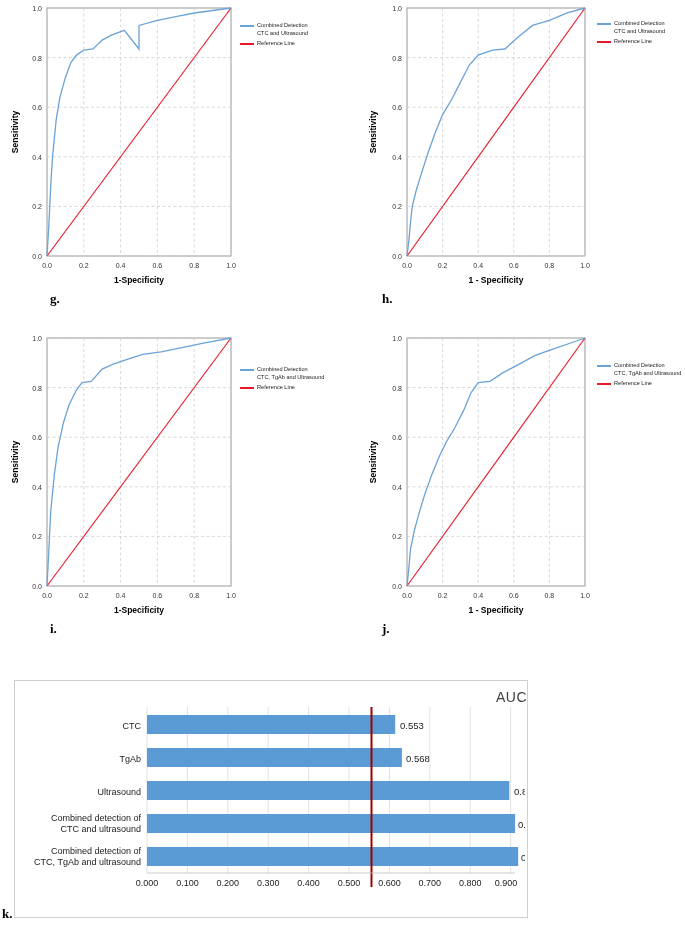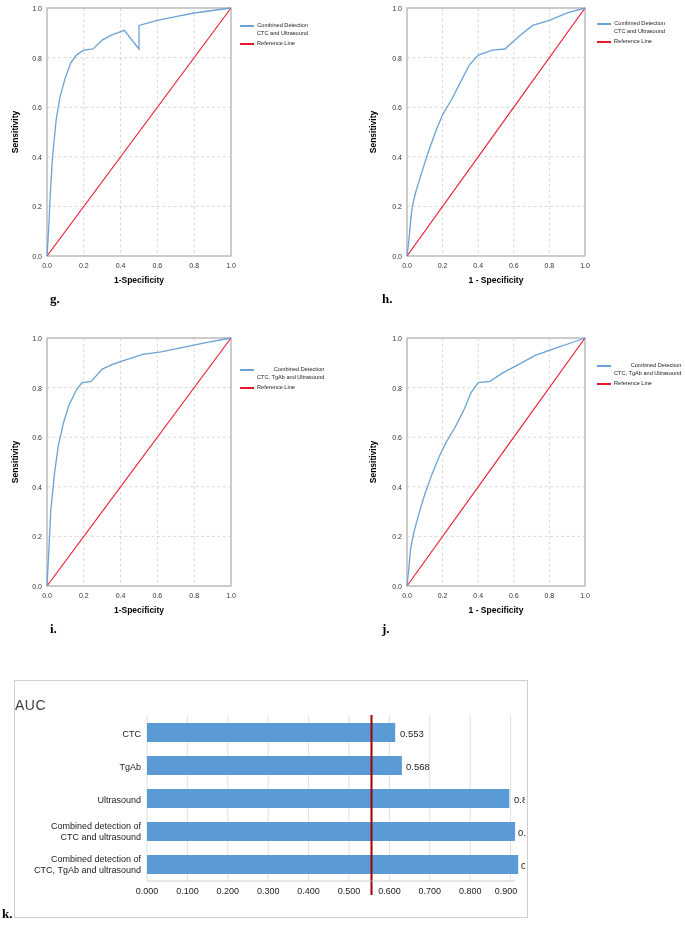--- a/index.html
+++ b/index.html
@@ -1,25 +1,25 @@
 <!DOCTYPE html>
 <html><head>
 <meta charset="utf-8">
 <style>
   html,body{margin:0;padding:0;background:#ffffff;}
   body{width:685px;height:946px;position:relative;font-family:"Liberation Sans",sans-serif;color:#000;}
-  .panel{position:absolute;text-align:right;}
+  .panel{position:absolute;}
   .roc-svg{display:block;}
   .panel-letter{position:absolute;font-family:"Liberation Serif",serif;font-weight:bold;font-size:13px;color:#000;}
   .legend{position:absolute;font-size:5.6px;color:#222;line-height:1.35;}
   .legend .row{display:flex;align-items:flex-start;margin-bottom:3px;}
   .legend .swatch{width:14px;height:1.6px;margin-top:3px;margin-right:3px;flex:none;}
   .legend .lbl{white-space:pre-line;}
   .auc-box{position:absolute;border:1px solid #cfcfcf;background:#fff;}
-  .auc-title{text-align:left;font-size:14px;color:#404040;padding-top:8px;letter-spacing:.5px;margin-top:8px;}
+  .auc-title{text-align:right;font-size:14px;color:#404040;padding-top:8px;letter-spacing:.5px;}
   .auc-svg{display:block;}
 </style>
 </head>
 <body>
 
 <div class="panel" style="left:0px;top:0px;width:345px;height:290px;">
   <svg class="roc-svg" width="345" height="290" viewBox="0 0 345 290">
 
     <rect x="47" y="8" width="184" height="248" fill="#ffffff" stroke="#9a9a9a" stroke-width="1"></rect>
 

